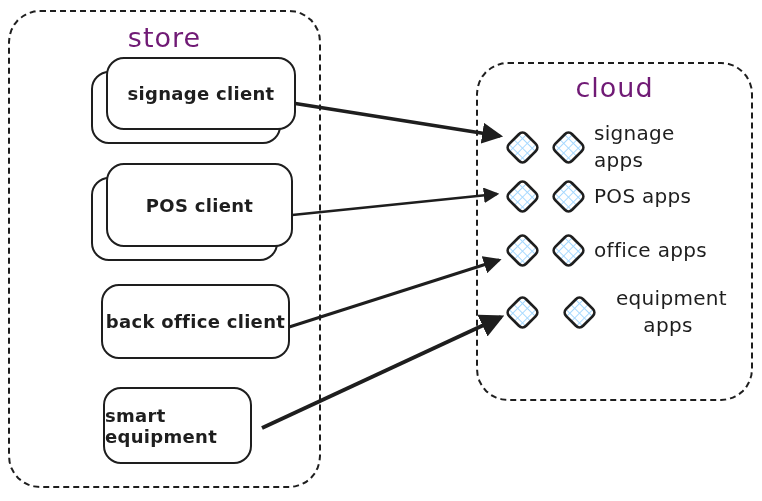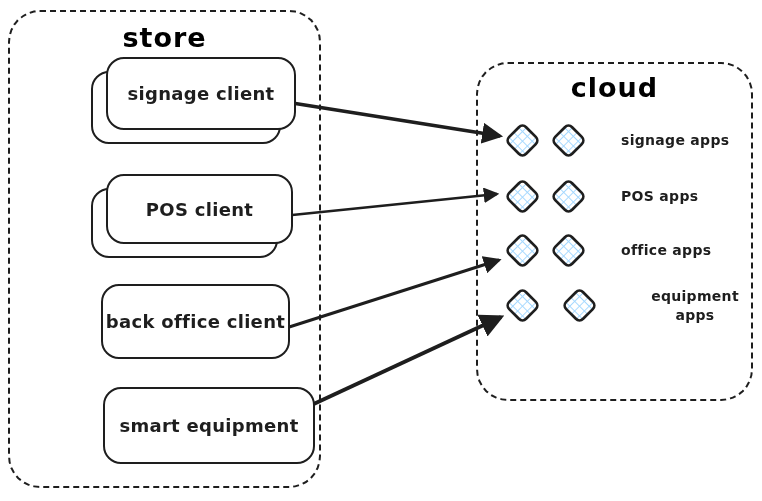--- a/index.html
+++ b/index.html
@@ -23,23 +23,23 @@
     background: transparent;
   }
   .store-group  { left: 8px;  top: 10px; width: 313px; height: 478px; }
   .cloud-group  { left: 476px; top: 62px; width: 277px; height: 339px; }
 
   .group-title {
     position: absolute;
     width: 100%;
     text-align: center;
     font-size: 27px;
-    font-weight: 700;
+    font-weight: 400;
     letter-spacing: 1px;
-    color: #000000;
+    color: #701a75;
   }
   .store-title { top: 10px; }
   .cloud-title { top: 8px; }
 
   
   .node { position: absolute; margin-left: 27px; }
   .box, .shadow-box {
     box-sizing: border-box;
     border: 2.5px solid #1e1e1e;
     border-radius: 18px;
@@ -47,41 +47,40 @@
   }
   .shadow-box { position: absolute; left: -15px; top: 14px; width: 100%; height: 100%; }
   .box {
     position: relative;
     width: 100%; height: 100%;
     display: flex; align-items: center; justify-content: center;
     font-size: 18px; font-weight: 600;
     letter-spacing: 0.3px;
   }
   .node-signage   { left: 69px;  top: 45px;  width: 190px; height: 73px; }
-  .node-pos       { left: 69px;  top: 162px; width: 187px; height: 70px; }
+  .node-pos       { left: 69px;  top: 151px; width: 187px; height: 84px; }
   .node-backoffice{ left: 64px;  top: 272px; width: 189px; height: 75px; }
-  .node-equipment { left: 66px;  top: 375px; width: 212px; height: 77px; }
+  .node-equipment { left: 66px;  top: 375px; width: 149px; height: 77px; }
 
   
   .cloud-row {
     position: absolute;
     display: flex;
     align-items: center;
     gap: 5px;
     left: 24px;
   }
   .cloud-row-1 { top: 56px; }
   .cloud-row-2 { top: 112px; }
   .cloud-row-3 { top: 166px; }
   .cloud-row-4 { top: 221px; gap: 16px; }
   .diamond { width: 41px; height: 41px; flex: 0 0 auto; }
   .cloud-label {
-    margin-left: 27px;
-    font-size: 14px;
-    font-weight: 700;
+    font-size: 20px;
+    font-weight: 400;
     letter-spacing: 0.3px;
     line-height: 1.35;
     max-width: 118px;
   }
   .cloud-row-4 .cloud-label { text-align: center; width: 104px; }
 
   .arrows { position: absolute; left: 0; top: 0; width: 762px; height: 501px; pointer-events: none; }
 </style>
 </head>
 <body>

